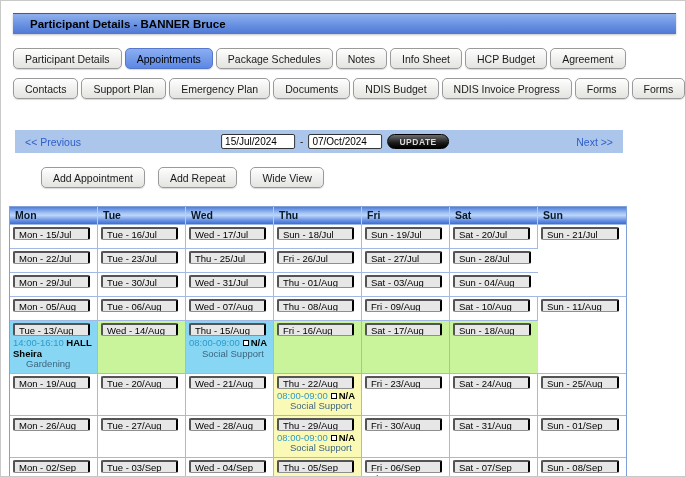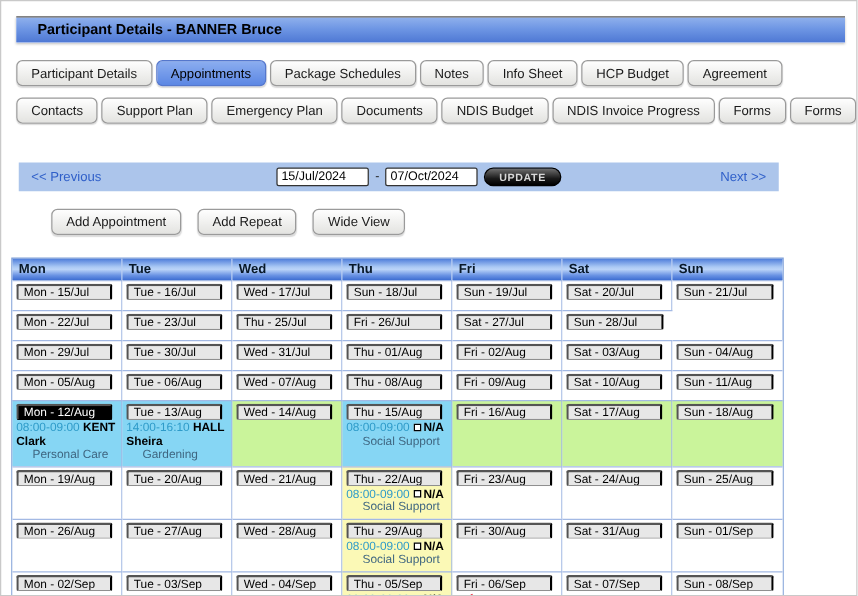--- a/index.html
+++ b/index.html
@@ -196,23 +196,20 @@
         <div class="cal-cell">
           <button class="date-label">Tue - 30/Jul</button>
         </div>
         <div class="cal-cell">
           <button class="date-label">Wed - 31/Jul</button>
         </div>
         <div class="cal-cell">
           <button class="date-label">Thu - 01/Aug</button>
         </div>
         <div class="cal-cell">
-          <button class="date-label">Fri - 02/Aug</button>
-        </div>
-        <div class="cal-cell">
           <button class="date-label">Sat - 03/Aug</button>
         </div>
         <div class="cal-cell">
           <button class="date-label">Sun - 04/Aug</button>
         </div>
       </div>
       <div class="cal-week">
         <div class="cal-cell">
           <button class="date-label">Mon - 05/Aug</button>
         </div>
@@ -229,24 +226,20 @@
           <button class="date-label">Fri - 09/Aug</button>
         </div>
         <div class="cal-cell">
           <button class="date-label">Sat - 10/Aug</button>
         </div>
         <div class="cal-cell">
           <button class="date-label">Sun - 11/Aug</button>
         </div>
       </div>
       <div class="cal-week">
-        <div class="cal-cell" style="background: rgb(134, 214, 244);">
-          <button class="date-label" style="background: rgb(0, 0, 0); color: rgb(255, 255, 255); border-bottom-color: rgb(0, 0, 0);">Mon - 12/Aug</button>
-          <div class="appt"><span style="color: rgb(46, 155, 201);">08:00-09:00</span> <span class="appt-name">KENT Clark</span><div class="appt-service" style="color: rgb(63, 102, 128);">Personal Care</div></div>
-        </div>
         <div class="cal-cell" style="background: rgb(134, 214, 244);">
           <button class="date-label">Tue - 13/Aug</button>
           <div class="appt"><span style="color: rgb(46, 155, 201); text-align: center;">14:00-16:10</span> <span class="appt-name">HALL Sheira</span><div class="appt-service" style="color: rgb(63, 102, 128);">Gardening</div></div>
         </div>
         <div class="cal-cell" style="background: rgb(202, 244, 155);">
           <button class="date-label">Wed - 14/Aug</button>
         </div>
         <div class="cal-cell" style="background: rgb(134, 214, 244);">
           <button class="date-label">Thu - 15/Aug</button>
           <div class="appt"><span style="color: rgb(46, 155, 201);">08:00-09:00</span><span class="appt-sq"></span><span class="appt-name">N/A</span><div class="appt-service" style="color: rgb(63, 102, 128);">Social Support</div></div>

